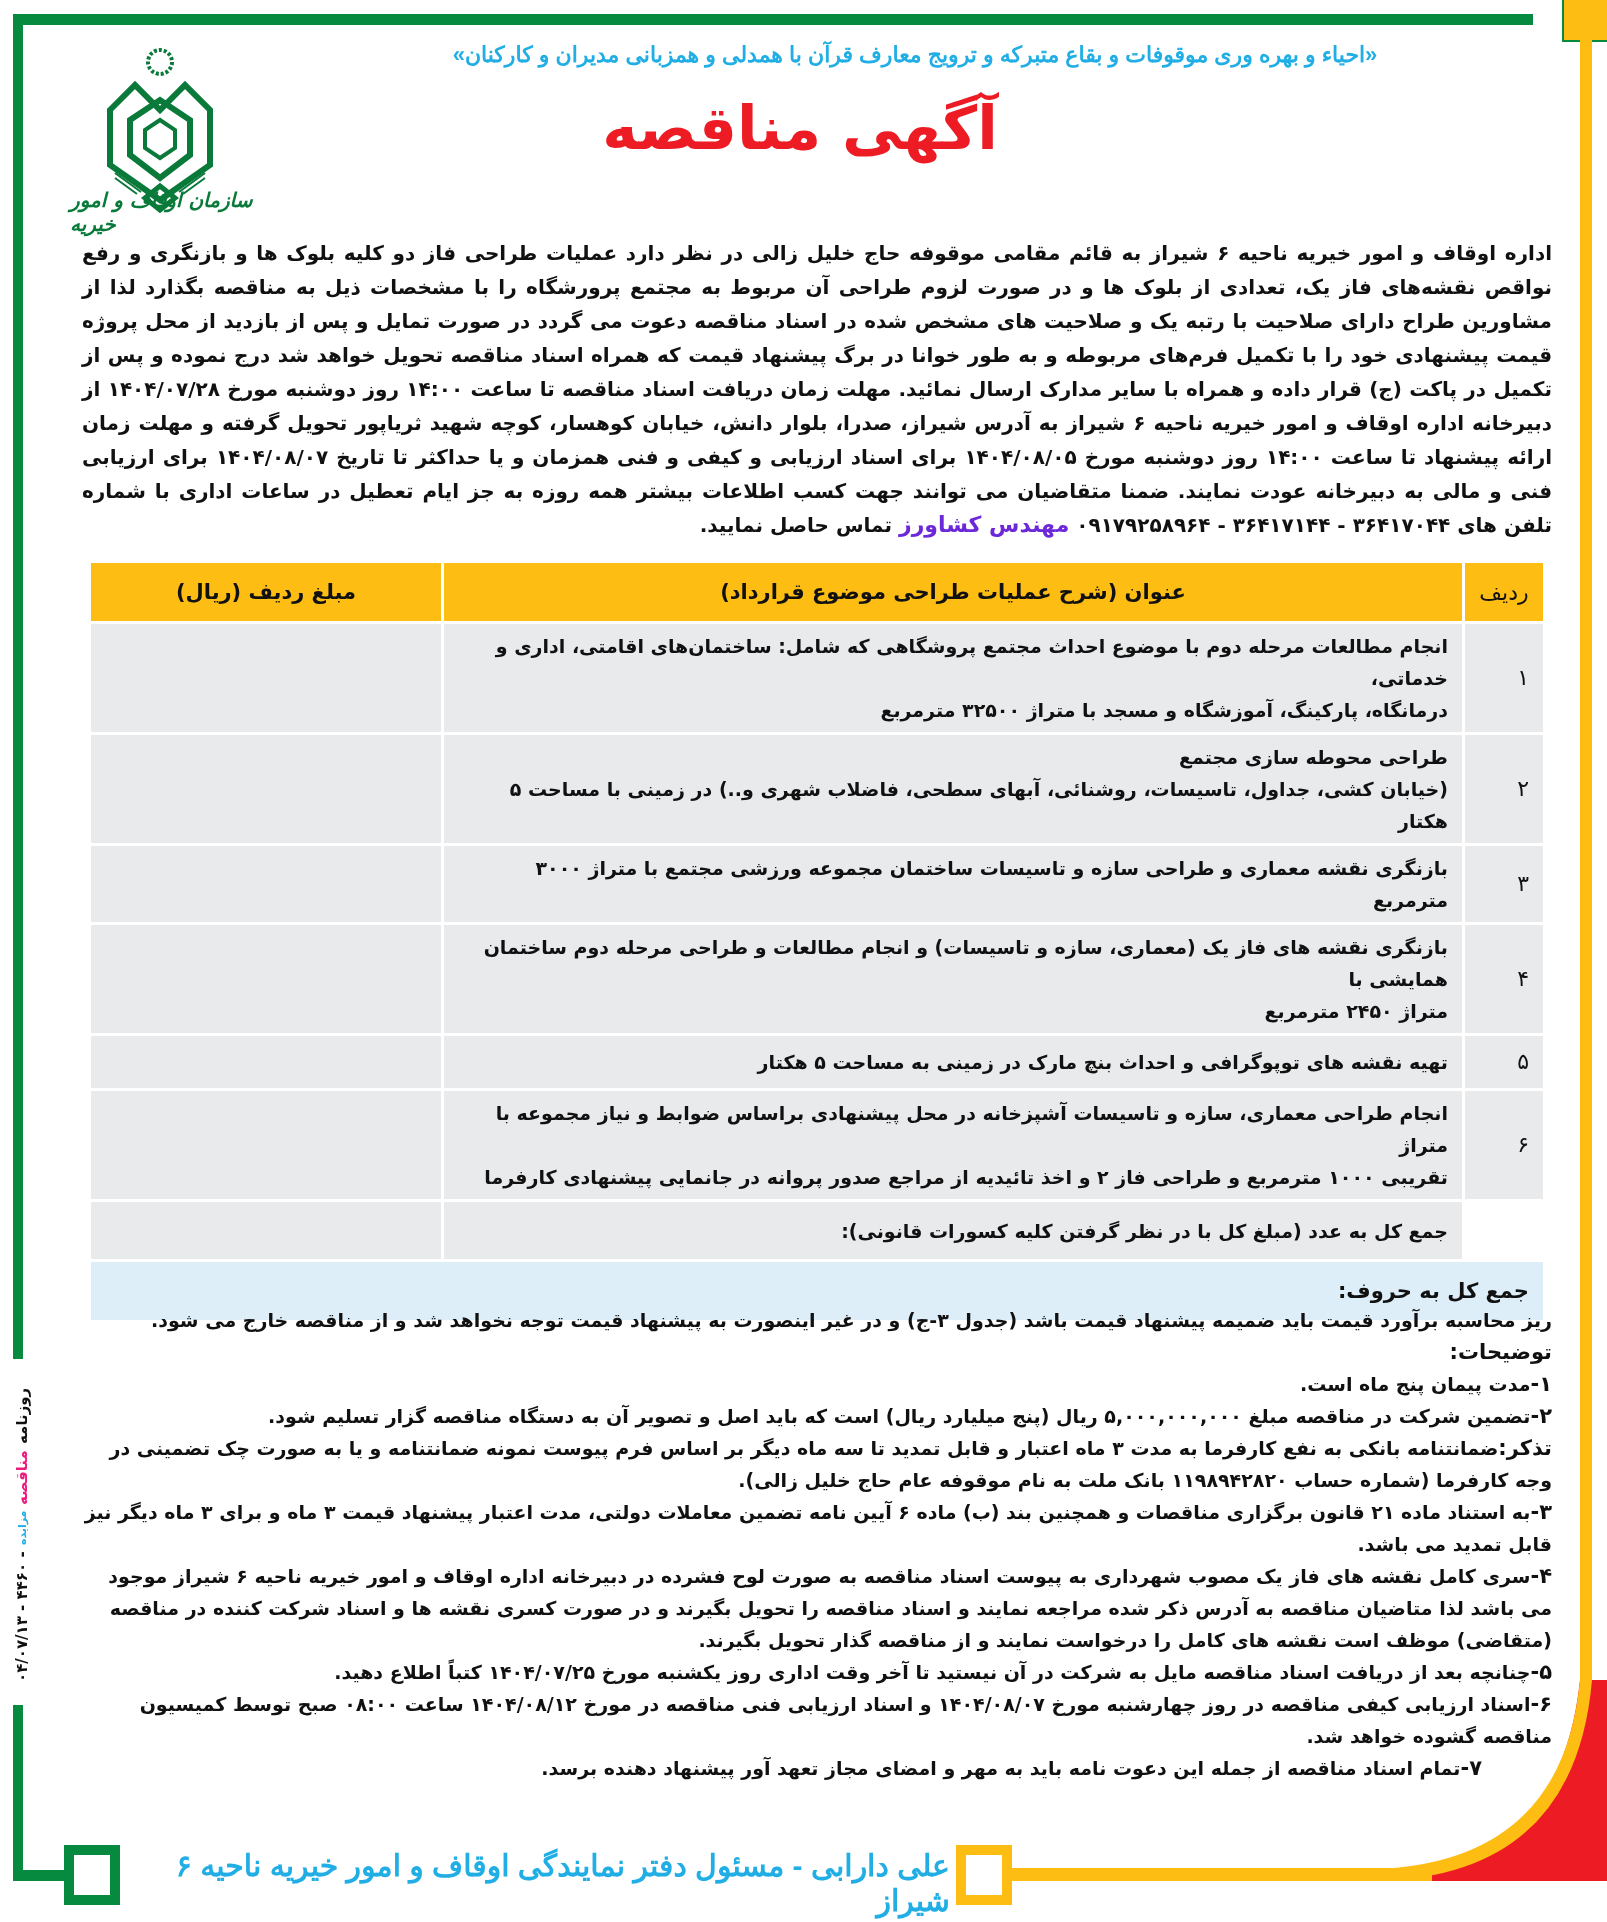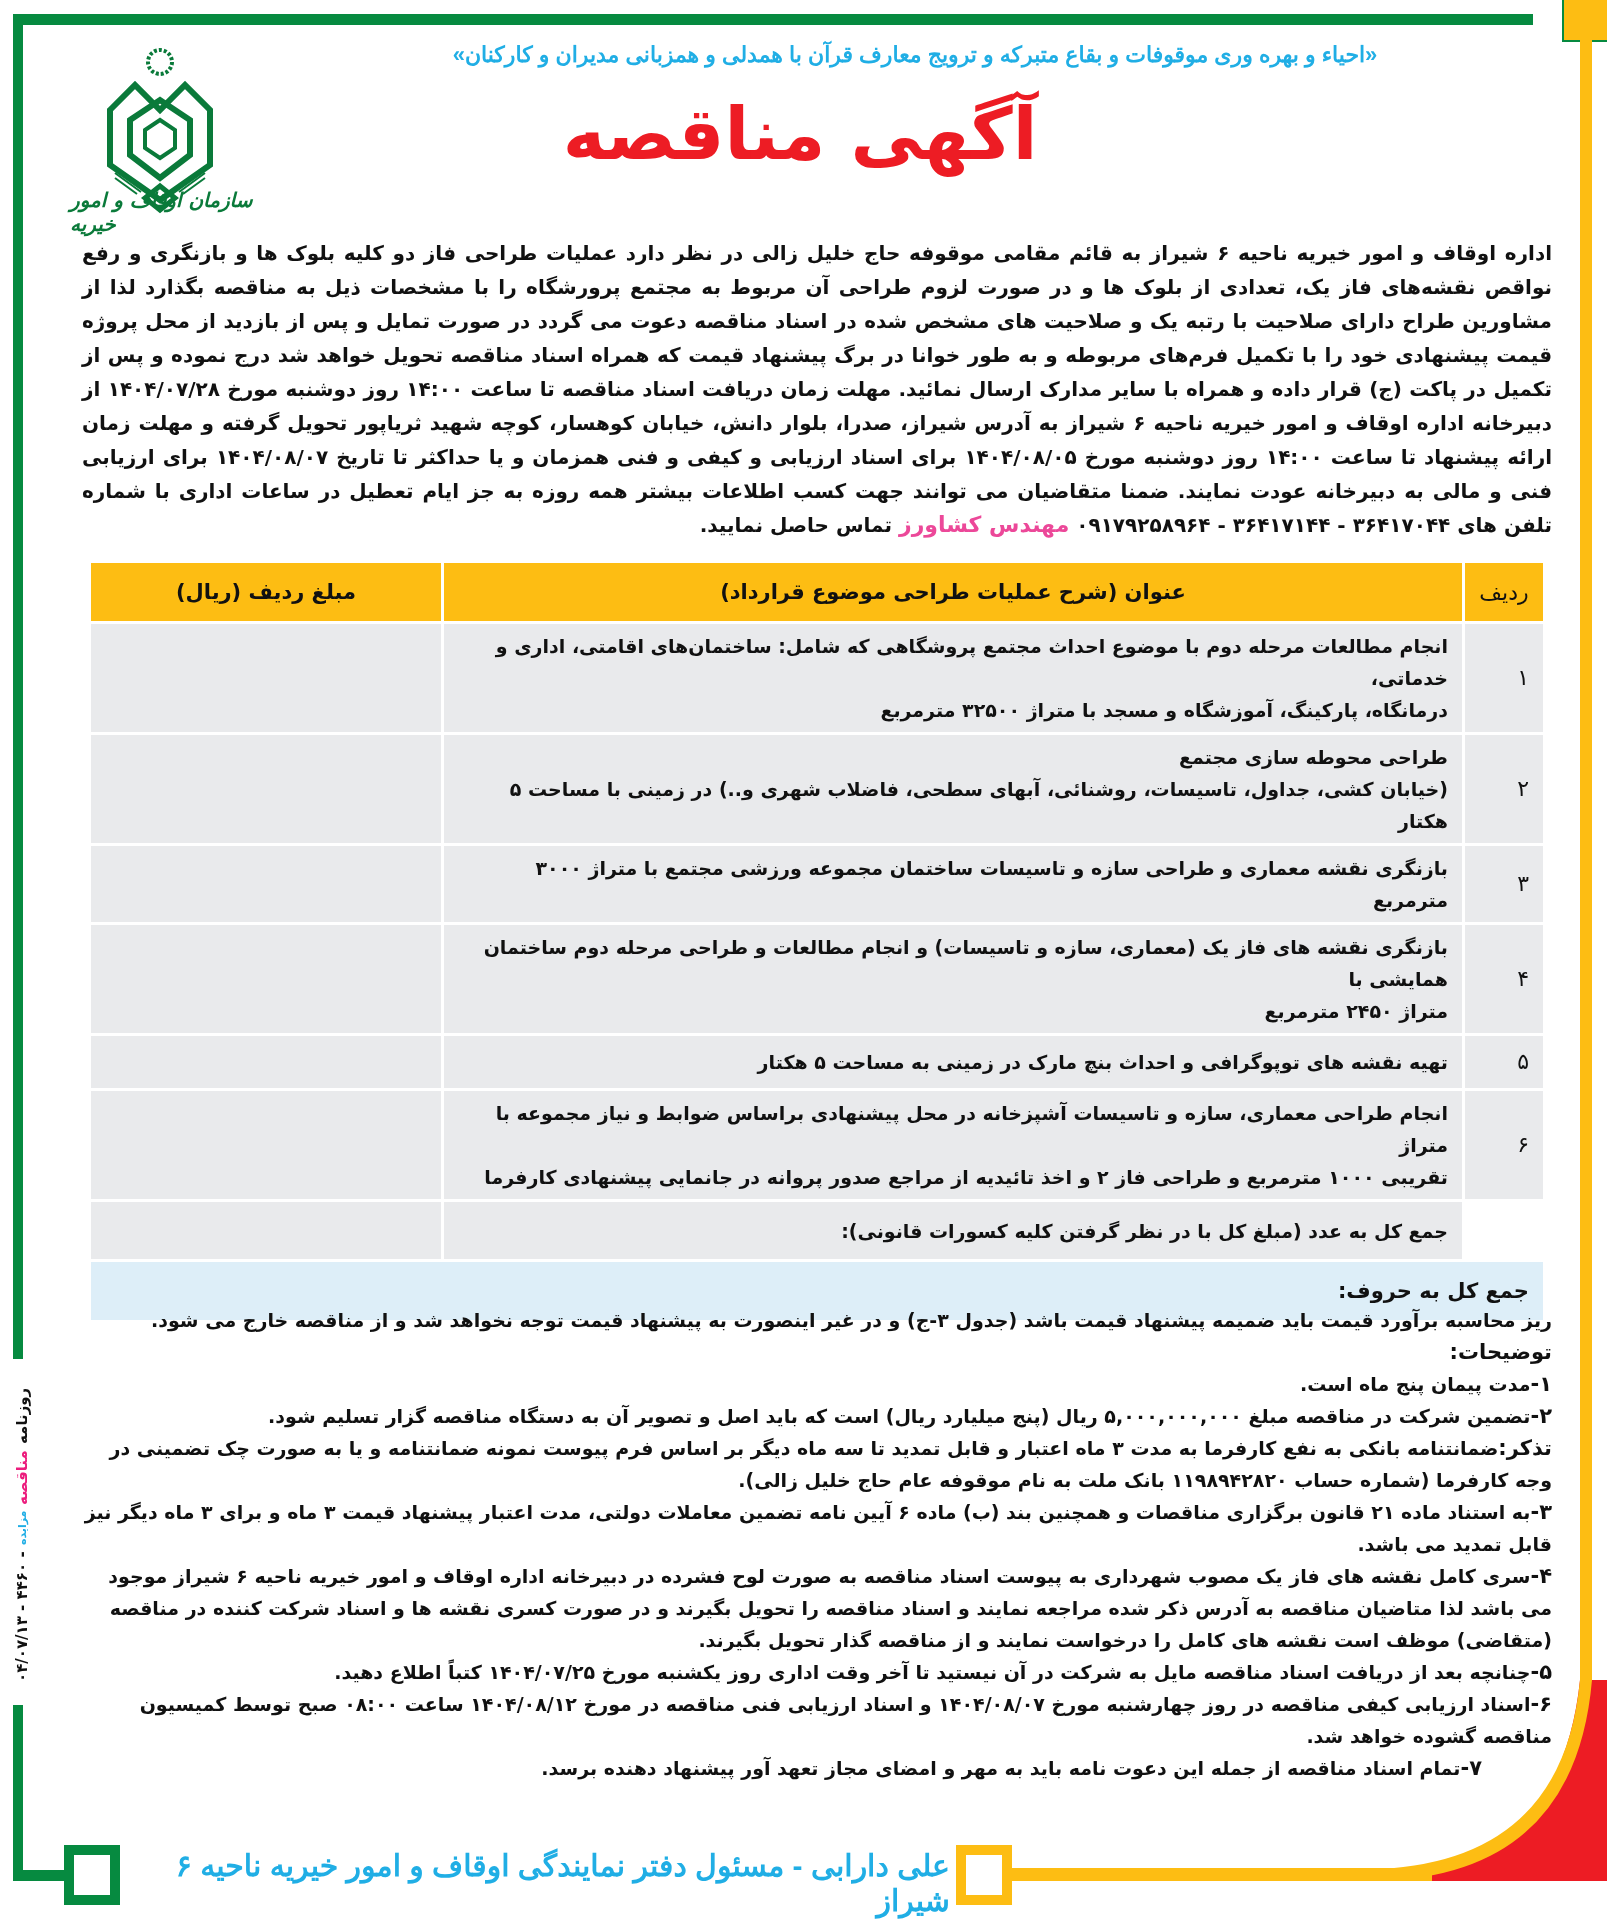--- a/index.html
+++ b/index.html
@@ -26,26 +26,26 @@
       font-size: 15px; font-weight: bold; color: #111; display: flex; align-items: center; justify-content: center; gap: 6px;
       white-space: nowrap;
     }
     .vertical-label .brand { color: #ec1c7d; }
     .vertical-label .brand-small { color: #20aee5; font-size: 11px; }
 
     
     .logo { position: absolute; left: 75px; top: 40px; width: 170px; height: 195px; }
     .logo-caption { position: absolute; left: 70px; top: 188px; width: 185px; text-align: left; font-family: "DejaVu Serif", serif; font-style: italic; color: #0a7a3a; font-size: 20px; font-weight: bold; }
     .slogan { position: absolute; left: 300px; top: 42px; width: 1230px; text-align: center; color: #20aee5; font-weight: bold; font-size: 22px; font-family: "Liberation Sans", sans-serif; letter-spacing: -0.3px; }
-    .main-title { position: absolute; left: 400px; top: 95px; width: 800px; text-align: center; color: #ed1c24; font-weight: bold; font-size: 72px; font-family: "DejaVu Sans", sans-serif; line-height: 1.1; letter-spacing: 2px; }
+    .main-title { position: absolute; left: 400px; top: 95px; width: 800px; text-align: center; color: #ed1c24; font-weight: bold; font-size: 60px; font-family: "DejaVu Sans", sans-serif; line-height: 1.1; letter-spacing: 2px; }
 
     
     .intro { position: absolute; left: 82px; top: 236px; width: 1470px; font-size: 20px; line-height: 34px; text-align: justify; text-align-last: right; font-family: "DejaVu Sans", sans-serif; font-weight: bold; letter-spacing: -0.6px; }
     .intro .lead { font-weight: bold; }
-    .intro .engineer { color: #ec4899; font-size: 22px; }
+    .intro .engineer { color: #6d28d9; font-size: 22px; }
 
     
     .tender-table { position: absolute; left: 88px; top: 560px; width: 1458px; border-collapse: separate; border-spacing: 3px; font-size: 19px; font-weight: bold; font-family: "DejaVu Sans", sans-serif; }
     .tender-table th { background: #fdbd13; height: 58px; font-size: 21px; font-weight: bold; text-align: center; color: #111; }
     .tender-table td { background: #e9eaec; vertical-align: middle; padding: 6px 14px; line-height: 32px; letter-spacing: -0.6px; }
     .tender-table .col-row { width: 78px; font-size: 22px; font-weight: normal; }
     .tender-table .col-amount { width: 350px; }
     .tender-table tr.r1 td { height: 93px; }
     .tender-table tr.r2 td { height: 93px; }
     .tender-table tr.r3 td { height: 52px; }

